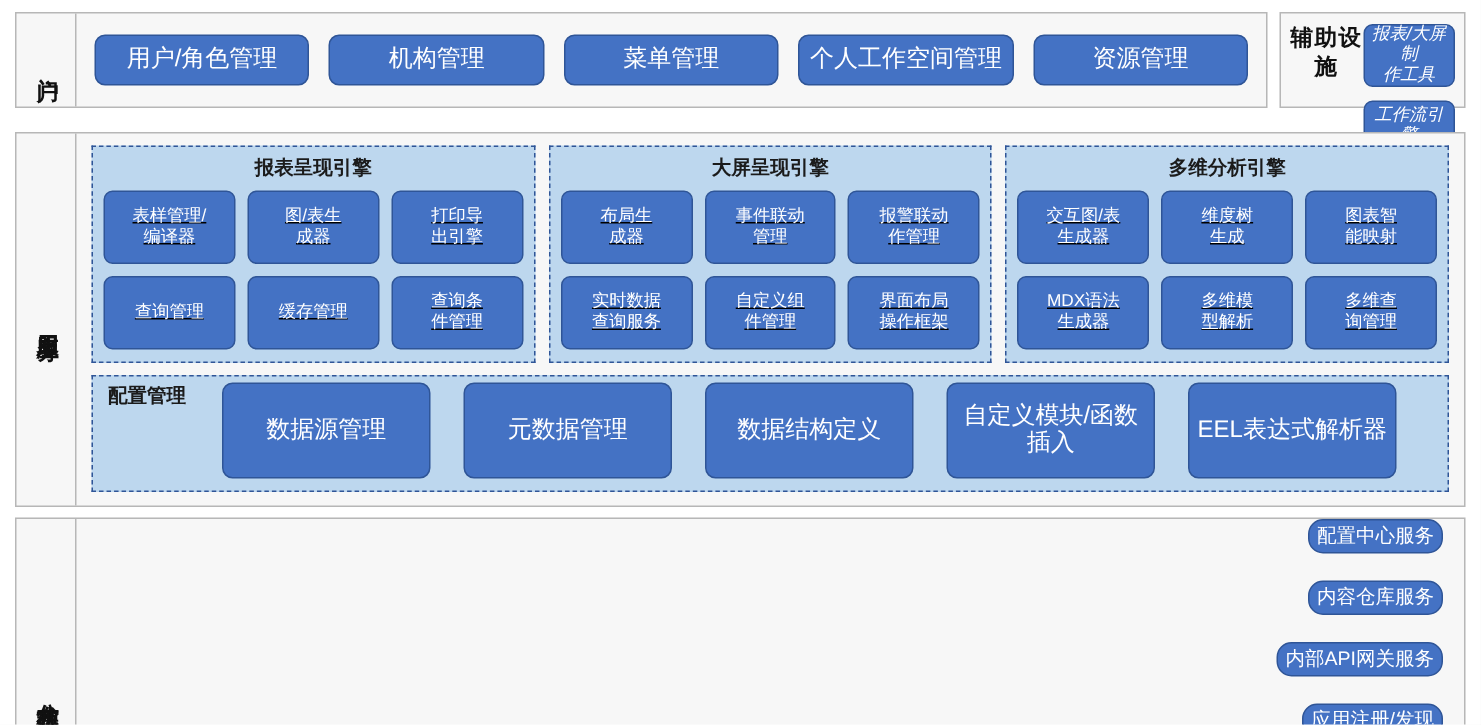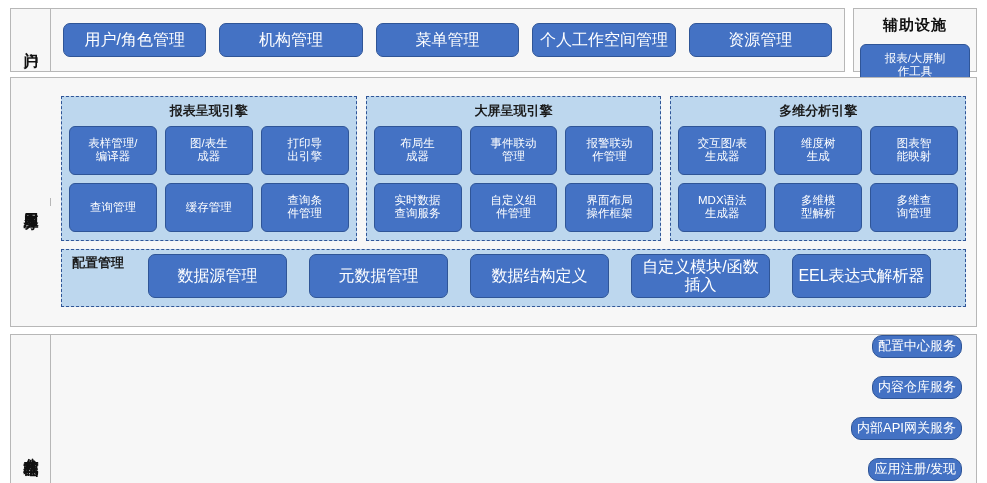--- a/index.html
+++ b/index.html
@@ -64,39 +64,39 @@
   #portal-panel { flex: 1 1 auto; }
   #portal-panel .panel-body {
     align-items: center;
     gap: 13px;
     padding: 0 12px;
   }
   #portal-panel .node { height: 34px; flex: 1 1 0; min-width: 0; }
 
   #aux-panel {
     flex: 0 0 124px;
-    flex-direction: column;
+    flex-direction: row;
     align-items: stretch;
     padding: 7px 6px 8px;
     gap: 0;
   }
   #aux-title {
     text-align: center;
     font-size: 15px;
     font-weight: bold;
     color: #111;
     letter-spacing: 1px;
     margin-bottom: 9px;
   }
   #aux-list { display: flex; flex-direction: column; gap: 9px; }
-  #aux-list .node { height: 34px; }
+  #aux-list .node { height: 34px; font-style: italic; }
   #aux-list .node.tall { height: 42px; }
 
   
-  #app-panel { margin-top: 5px; flex: 0 0 250px; align-items: center; }
+  #app-panel { margin-top: 16px; flex: 0 0 250px; }
   #app-panel .panel-body {
     flex-direction: column;
     padding: 8px 10px 9px;
     gap: 8px;
   }
   .engines { display: flex; gap: 9px; flex: 0 0 145px; }
   .engine {
     flex: 1 1 0;
     background: #bdd7ee;
     border: 1px dashed #2f5597;
@@ -110,20 +110,21 @@
     font-weight: bold;
     color: #1b1b1b;
     margin-bottom: 6px;
   }
   .engine-grid {
     flex: 1 1 auto;
     display: grid;
     grid-template-columns: repeat(3, 1fr);
     grid-auto-rows: 1fr;
     gap: 8px;
+    text-decoration: underline;
   }
   .engine-grid .node { height: 100%; }
 
   .config {
     flex: 1 1 auto;
     background: #bdd7ee;
     border: 1px dashed #2f5597;
     padding: 4px 10px 8px;
     display: flex;
     flex-direction: row;

